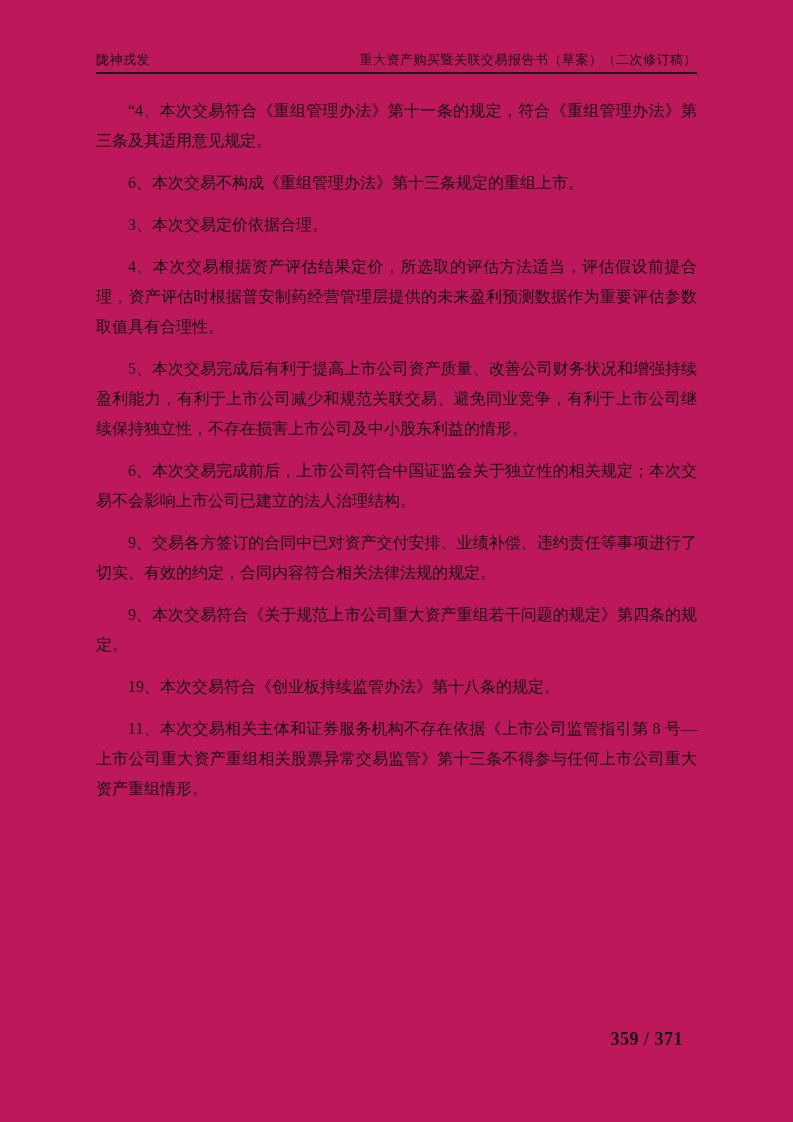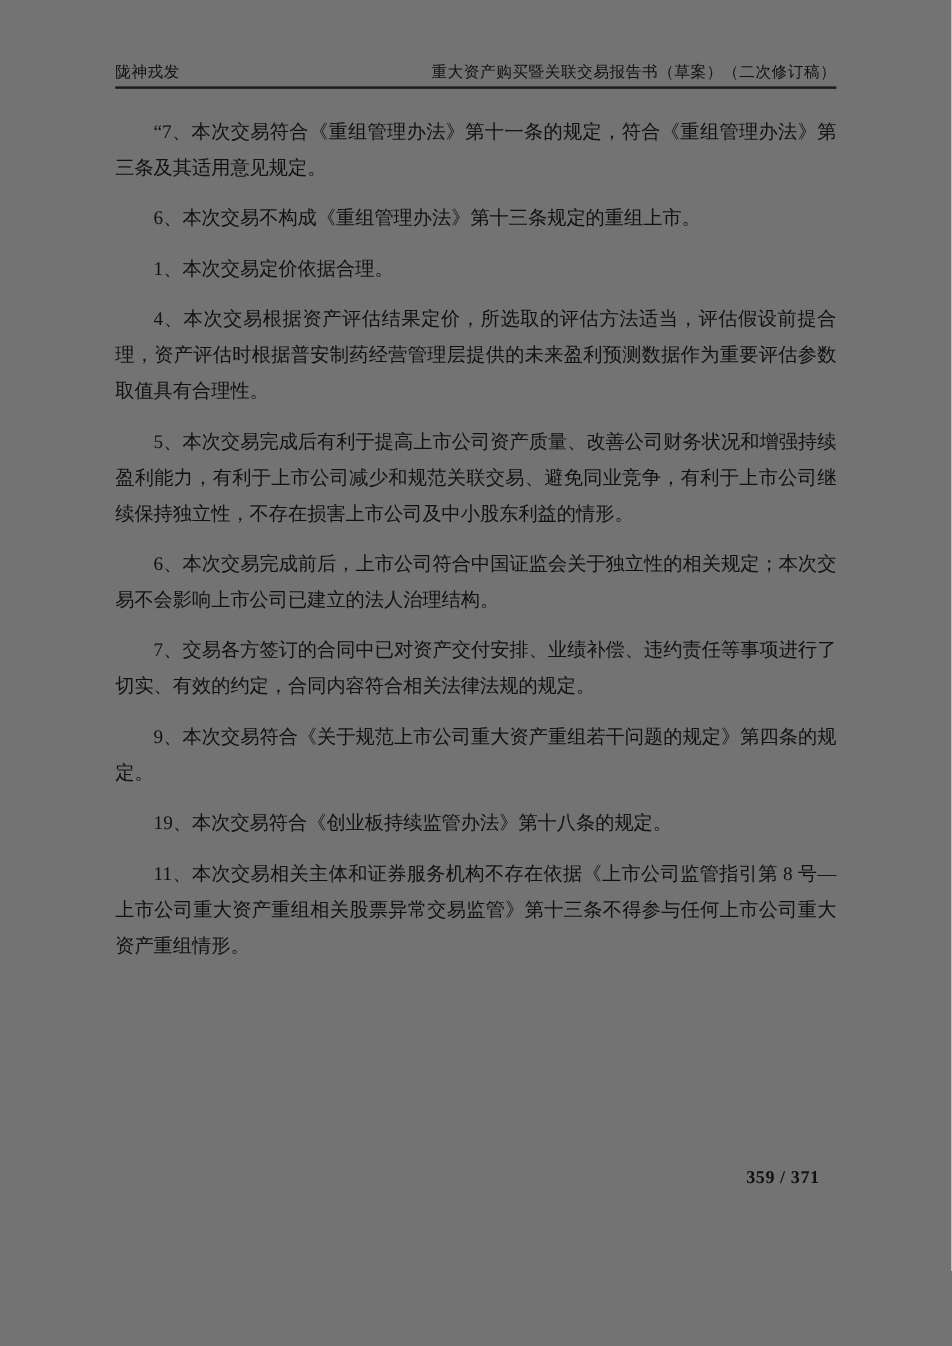--- a/index.html
+++ b/index.html
@@ -4,21 +4,21 @@
 <style>
   html, body {
     margin: 0;
     padding: 0;
     background: #ffffff;
   }
   .page {
     position: relative;
     width: 793px;
     height: 1122px;
-    background: #737373;
+    background: #be185d;
     font-family: "Liberation Serif", "DejaVu Serif", serif;
     color: #111111;
     overflow: hidden;
     box-sizing: border-box;
     text-decoration: underline;
   }
   .header {
     position: absolute;
     top: 52px;
     left: 96px;
@@ -41,45 +41,45 @@
   .content p {
     margin: 0 0 12px 0;
     font-size: 16px;
     line-height: 30px;
     text-align: justify;
     text-indent: 2em;
     word-break: break-all;
   }
   .footer {
     position: absolute;
-    top: 974px;
+    top: 1029px;
     right: 110px;
-    font-size: 15px;
+    font-size: 18px;
     font-weight: bold;
     letter-spacing: 0.5px;
   }
 </style>
 </head>
 <body>
 
 <div class="page">
 
   <div class="header">
     <span>陇神戎发</span>
     <span>重大资产购买暨关联交易报告书（草案）（二次修订稿）</span>
   </div>
 
   <div class="content">
-    <p>“7、本次交易符合《重组管理办法》第十一条的规定，符合《重组管理办法》第三条及其适用意见规定。</p>
+    <p>“4、本次交易符合《重组管理办法》第十一条的规定，符合《重组管理办法》第三条及其适用意见规定。</p>
     <p>6、本次交易不构成《重组管理办法》第十三条规定的重组上市。</p>
-    <p>1、本次交易定价依据合理。</p>
+    <p>3、本次交易定价依据合理。</p>
     <p>4、本次交易根据资产评估结果定价，所选取的评估方法适当，评估假设前提合理，资产评估时根据普安制药经营管理层提供的未来盈利预测数据作为重要评估参数取值具有合理性。</p>
     <p>5、本次交易完成后有利于提高上市公司资产质量、改善公司财务状况和增强持续盈利能力，有利于上市公司减少和规范关联交易、避免同业竞争，有利于上市公司继续保持独立性，不存在损害上市公司及中小股东利益的情形。</p>
     <p>6、本次交易完成前后，上市公司符合中国证监会关于独立性的相关规定；本次交易不会影响上市公司已建立的法人治理结构。</p>
-    <p>7、交易各方签订的合同中已对资产交付安排、业绩补偿、违约责任等事项进行了切实、有效的约定，合同内容符合相关法律法规的规定。</p>
+    <p>9、交易各方签订的合同中已对资产交付安排、业绩补偿、违约责任等事项进行了切实、有效的约定，合同内容符合相关法律法规的规定。</p>
     <p>9、本次交易符合《关于规范上市公司重大资产重组若干问题的规定》第四条的规定。</p>
     <p>19、本次交易符合《创业板持续监管办法》第十八条的规定。</p>
     <p>11、本次交易相关主体和证券服务机构不存在依据《上市公司监管指引第 8 号—上市公司重大资产重组相关股票异常交易监管》第十三条不得参与任何上市公司重大资产重组情形。</p>
   </div>
 
   <div class="footer">
     <span>359 / 371</span>
   </div>
 
 </div>

